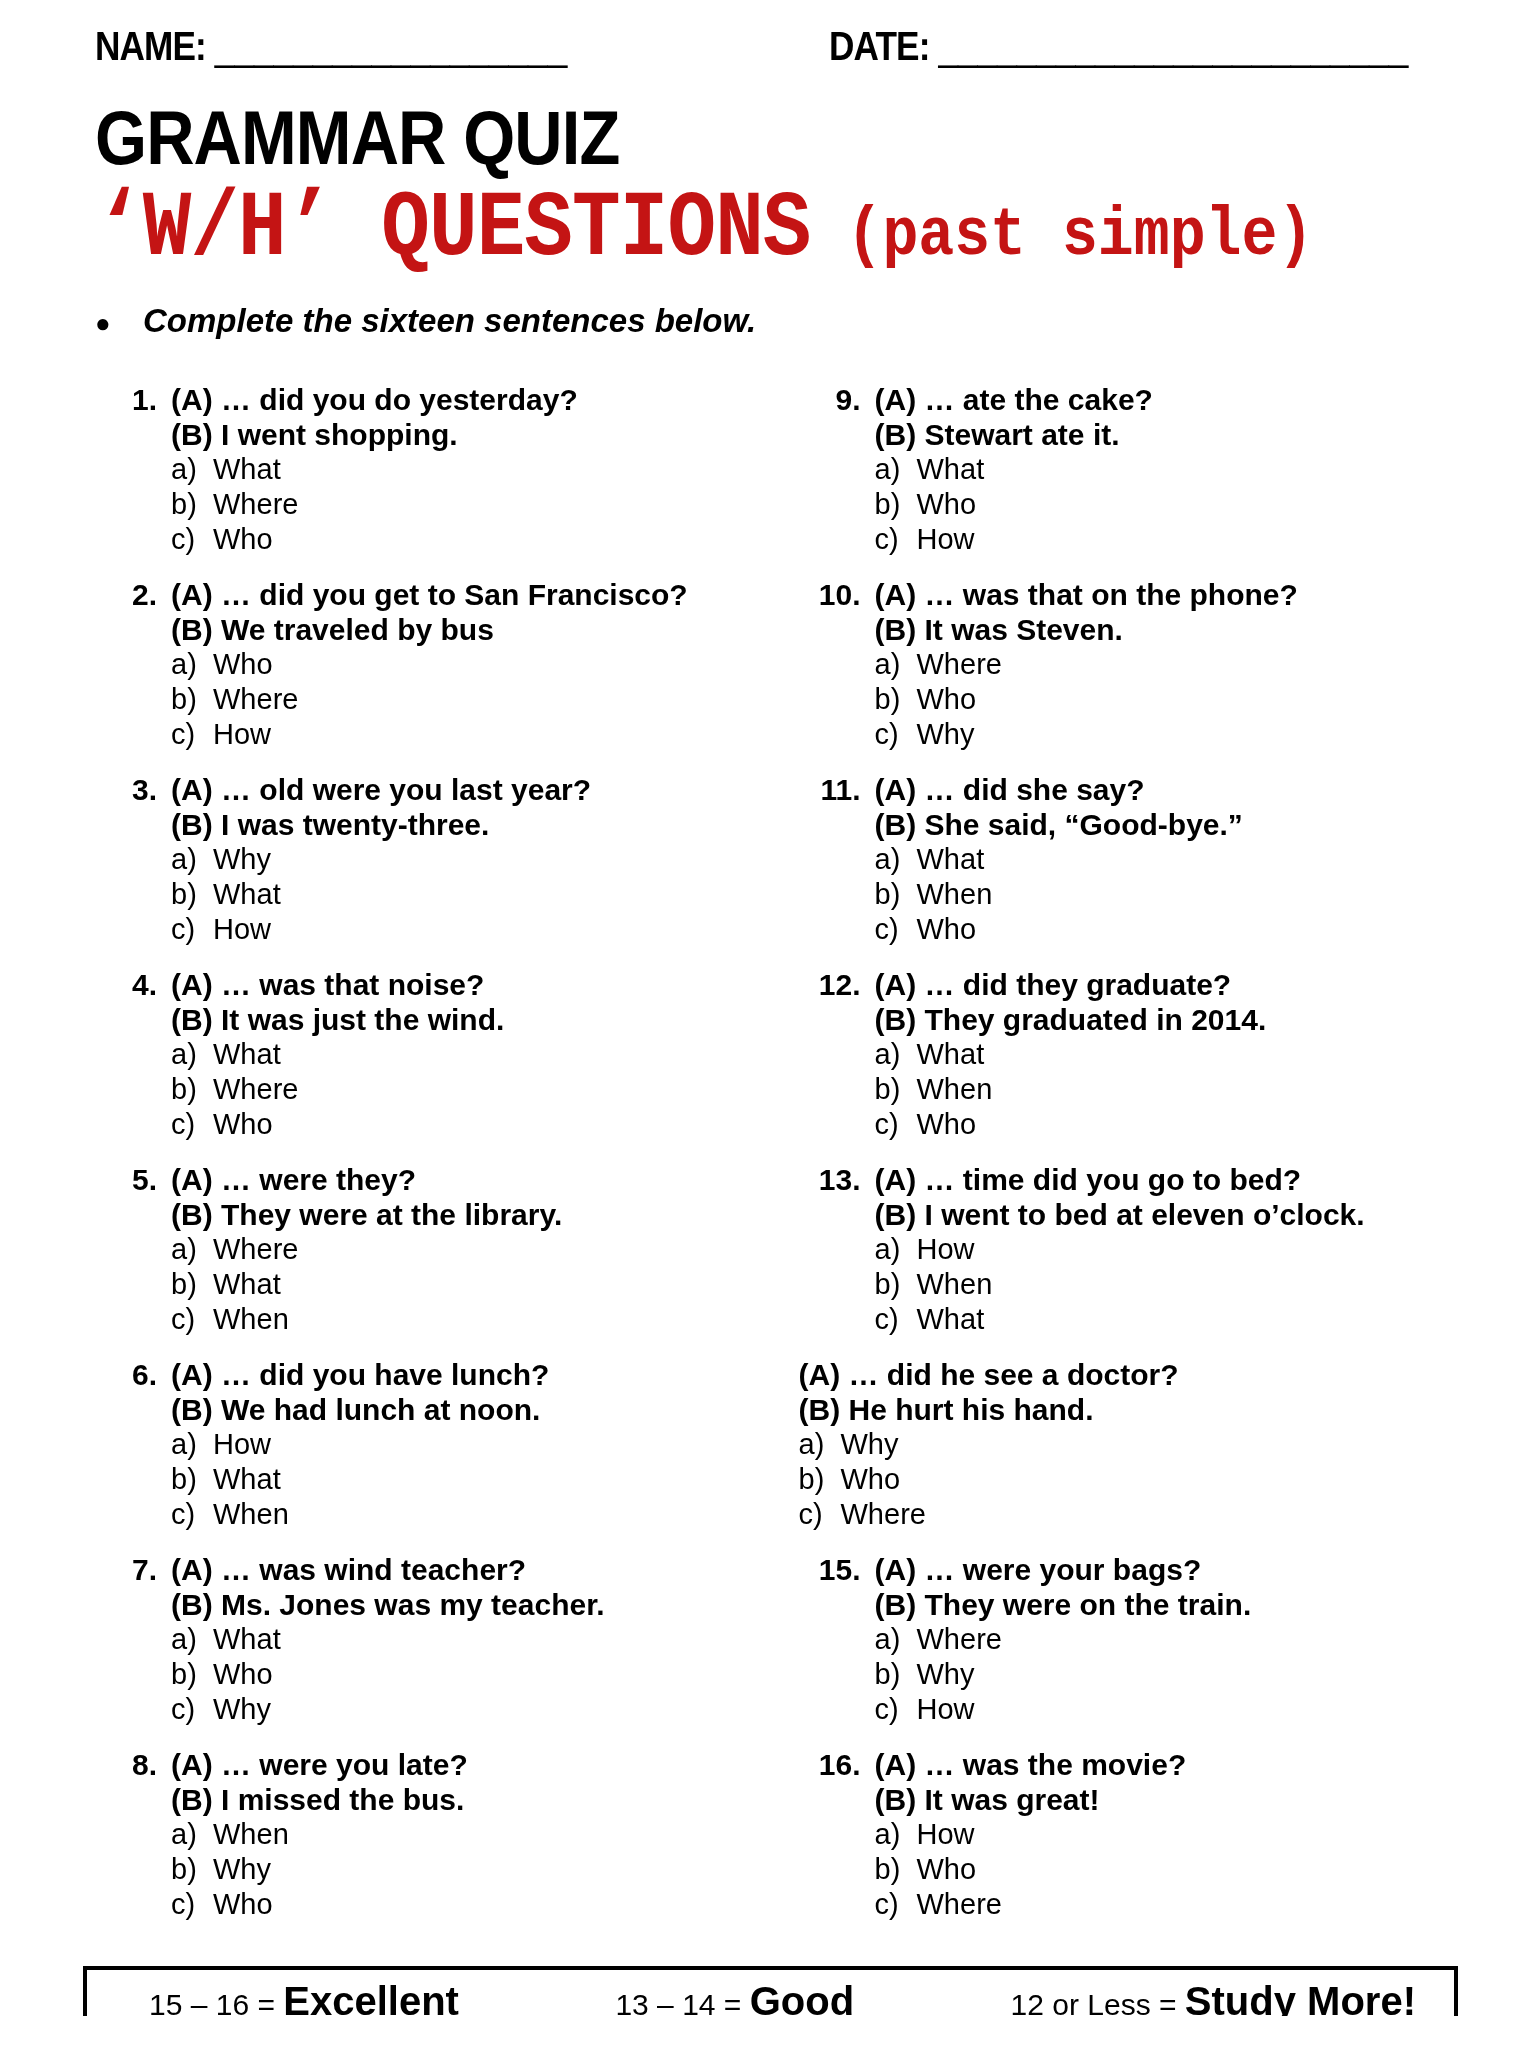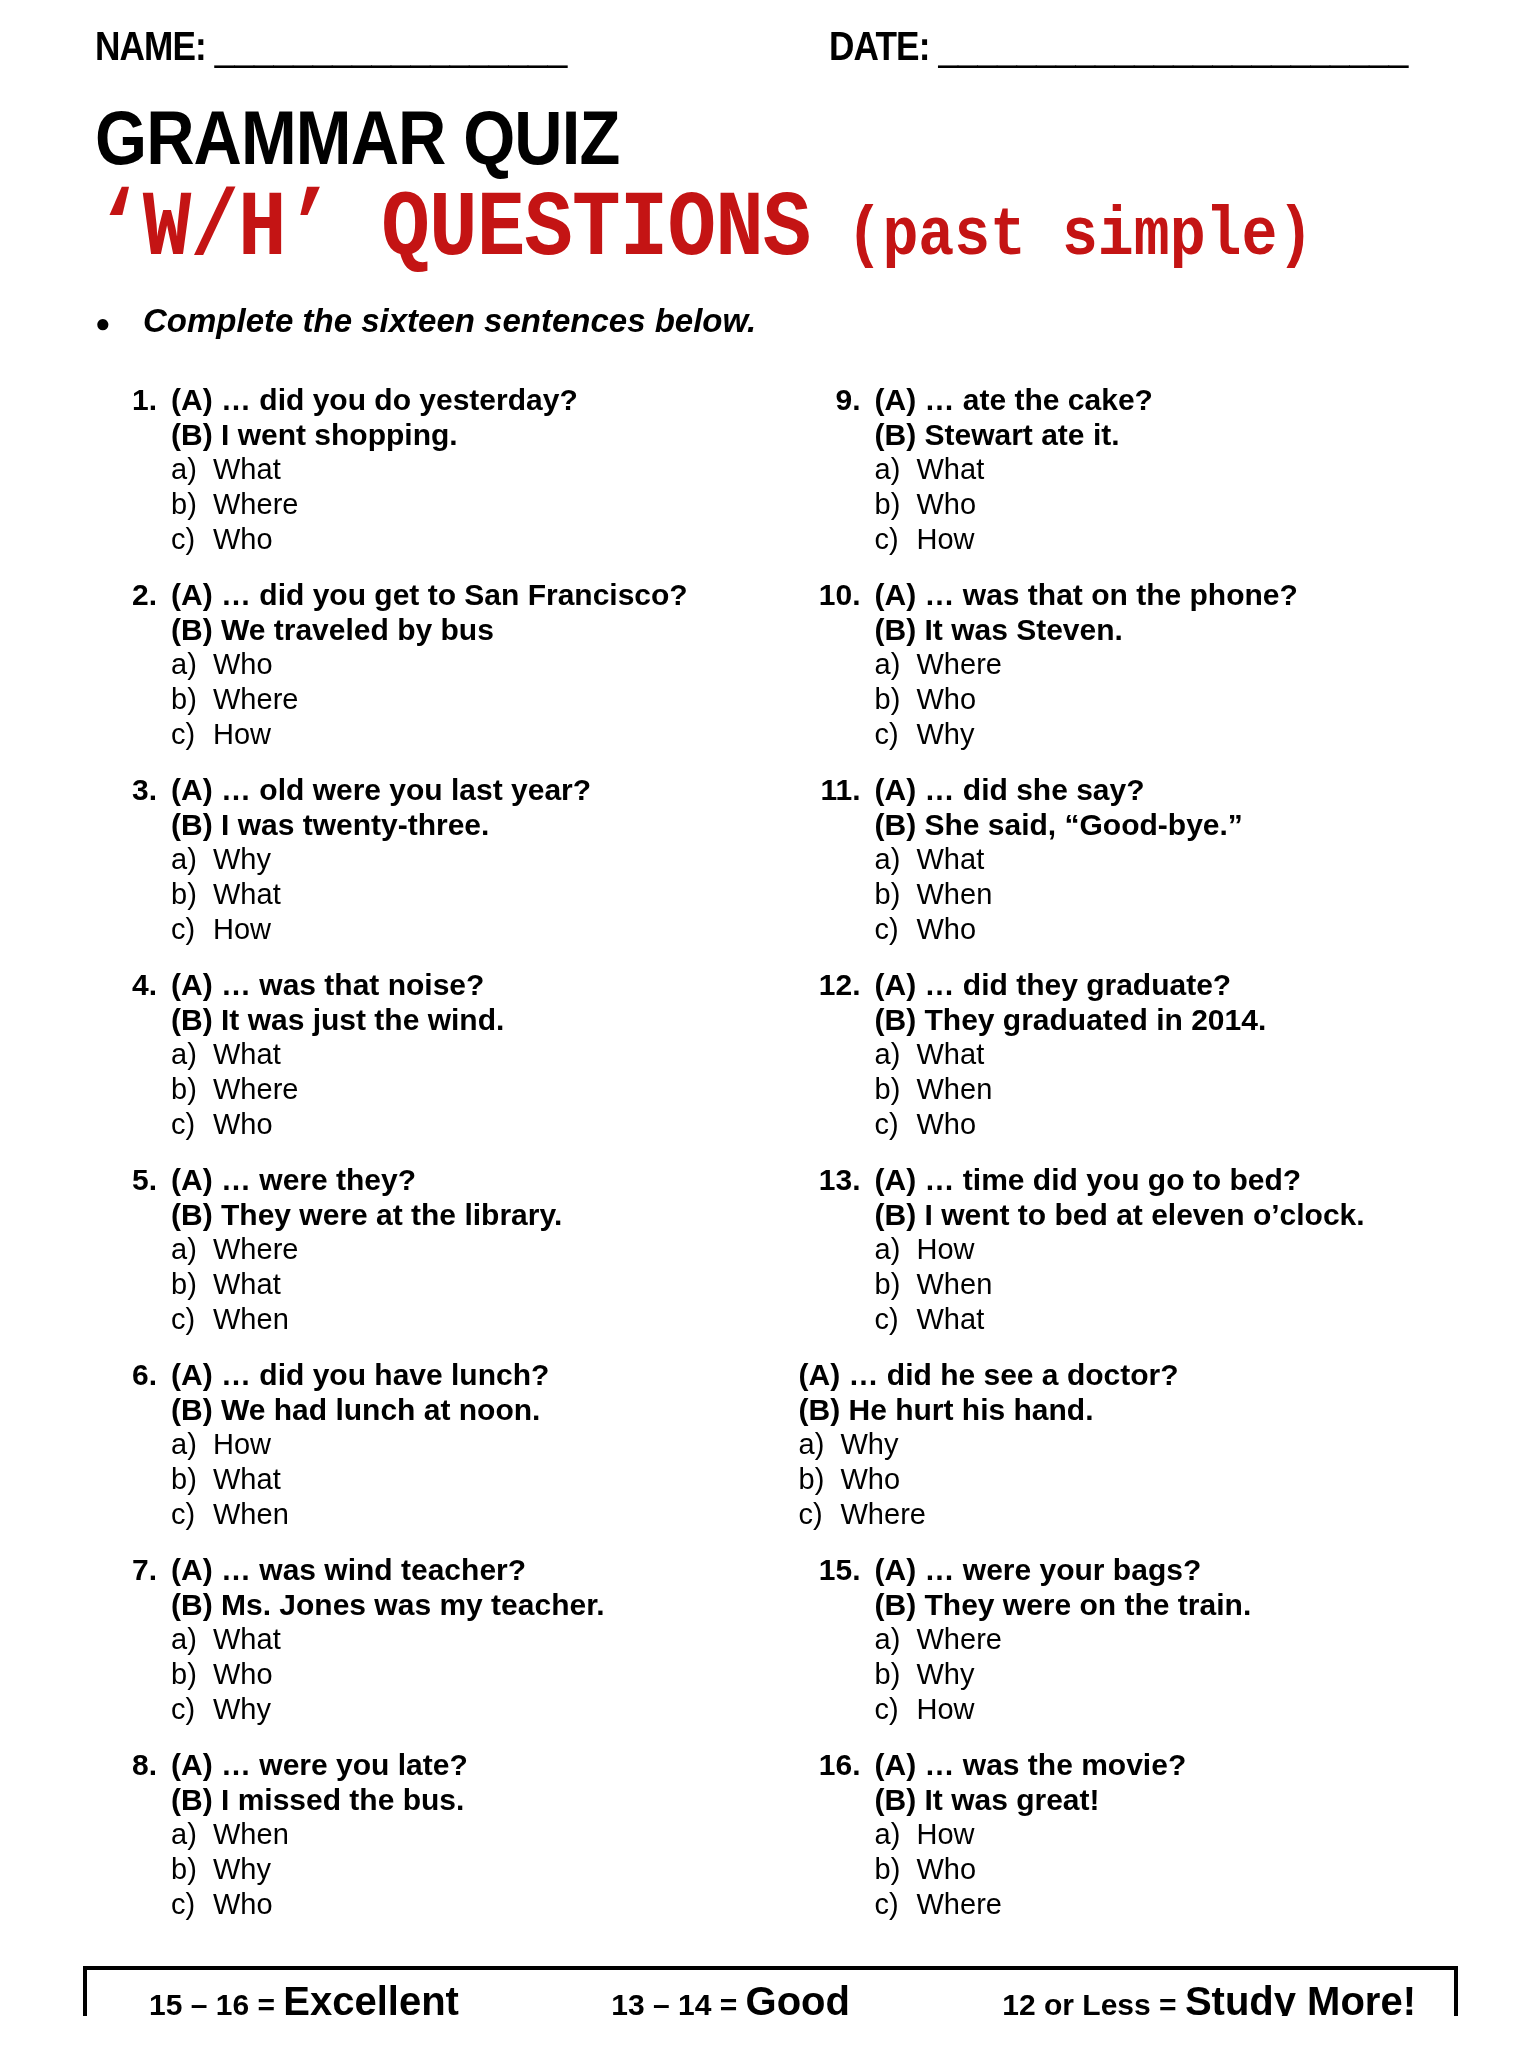--- a/index.html
+++ b/index.html
@@ -129,21 +129,21 @@
     height: 72px;
     border: 4px solid #000000;
     box-sizing: border-box;
     display: flex;
     align-items: center;
     justify-content: space-between;
     padding: 0 38px 0 62px;
   }
   .score-item { white-space: nowrap; }
   .score-range {
-    font-weight: 700;
+    font-weight: 400;
     font-size: 30px;
     margin-top: 38px;
   }
   .score-grade {
     font-weight: 700;
     font-size: 40px;
   }
 </style>
 </head>
 <body>

